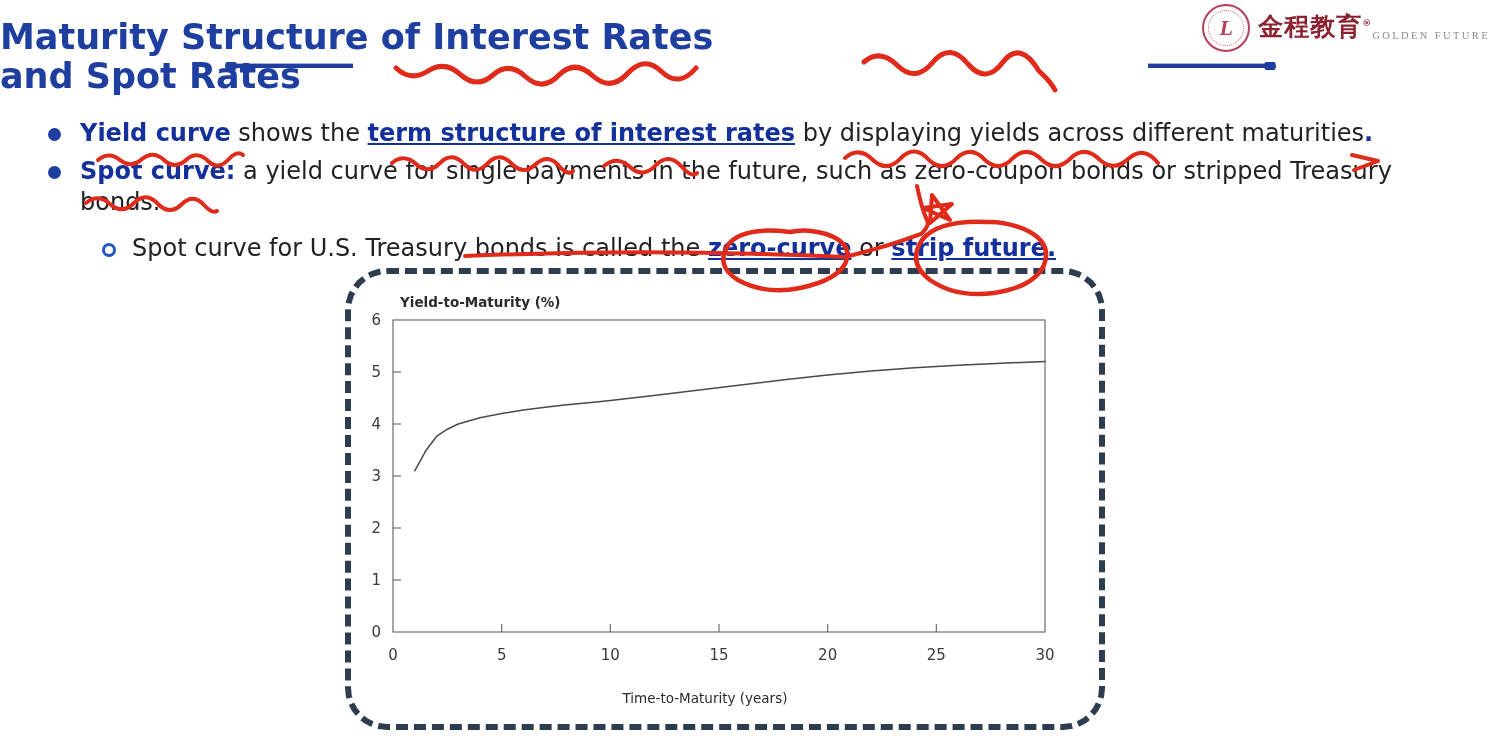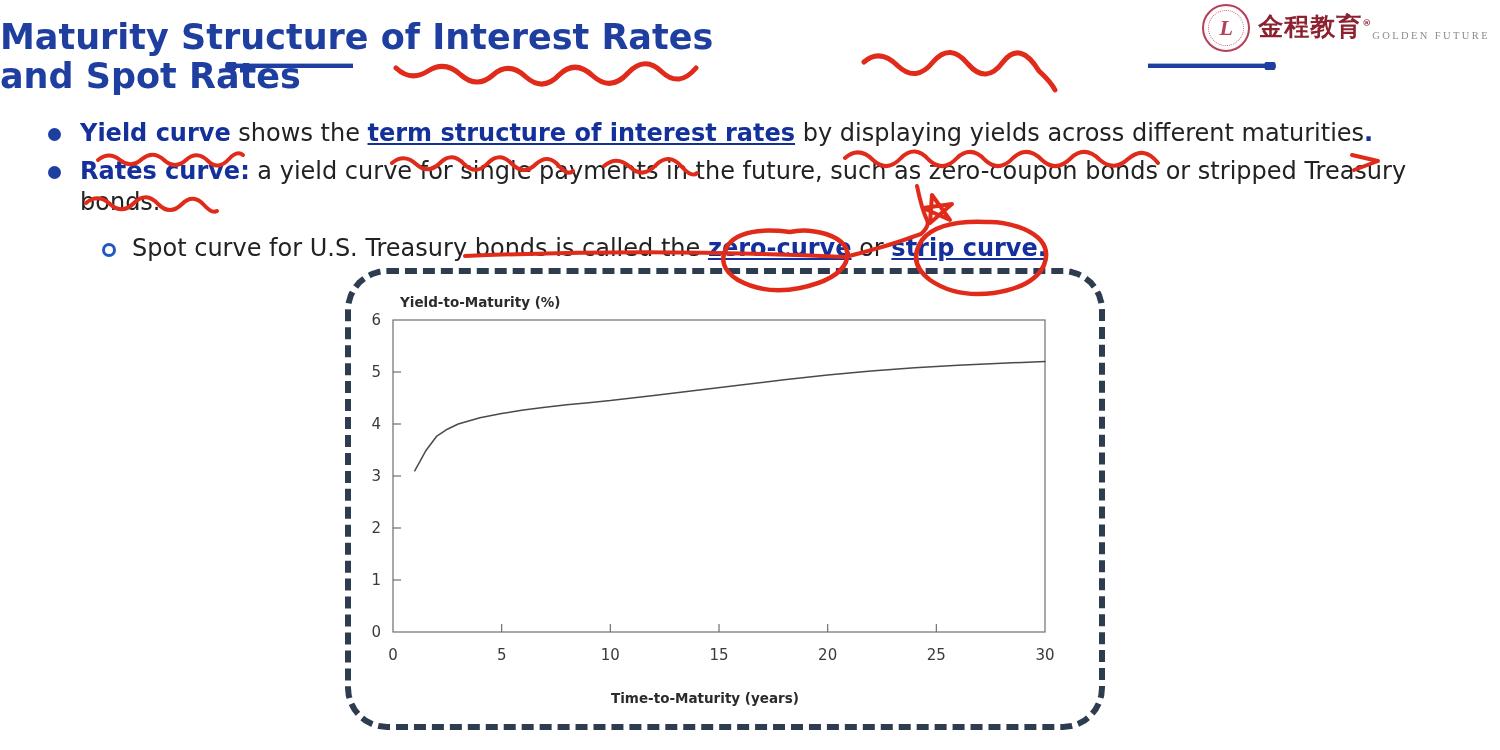--- a/index.html
+++ b/index.html
@@ -38,21 +38,21 @@
   .sub{margin-left:54px;margin-top:14px;}
   .k{color:#14309a;font-weight:bold;}
   .ku{color:#14309a;font-weight:bold;text-decoration:underline;text-underline-offset:2px;}
   
   .chart-box{position:absolute;left:345px;top:268px;width:760px;height:462px;}
   .dashed{position:absolute;inset:0;border:6px dashed #2e3c50;border-radius:42px;}
   .chart-inner{position:absolute;left:10px;top:26px;width:700px;height:410px;}
   .y-title{position:absolute;left:45px;top:0px;font-size:13.5px;font-weight:bold;color:#2b2b2b;
     font-family:"DejaVu Sans",sans-serif;}
   .x-title{position:absolute;left:0;right:0;bottom:-2px;text-align:center;font-size:13.5px;
-    font-weight:bold;color:#2b2b2b;font-family:"DejaVu Sans",sans-serif;}
+    font-weight:normal;color:#2b2b2b;font-family:"DejaVu Sans",sans-serif;}
   svg.plot{position:absolute;left:0;top:18px;}
   .tick-lbl{font-size:15px;fill:#3a3a3a;font-family:"DejaVu Sans",sans-serif;}
   
   .ann{position:absolute;left:0;top:0;width:1500px;height:750px;pointer-events:none;}
 </style>
 </head>
 <body>
 
 <div class="logo">
   <div class="logo-seal">
@@ -85,28 +85,28 @@
   <div class="b-row">
     <div class="dot"></div>
     <div class="b-text">
       <span class="k">Yield curve</span><span> shows the </span><span class="ku">term structure of interest rates</span><span> by displaying yields across different maturities</span><span class="k">.</span>
     </div>
   </div>
 
   <div class="b-row">
     <div class="dot"></div>
     <div class="b-text">
-      <span class="k">Rates curve:</span><span>  a yield curve for single payments in the future, such as zero-coupon bonds or stripped Treasury bonds.</span>
+      <span class="k">Spot curve:</span><span>  a yield curve for single payments in the future, such as zero-coupon bonds or stripped Treasury bonds.</span>
     </div>
   </div>
 
   <div class="b-row sub">
     <div class="ring"></div>
     <div class="b-text">
-      <span>Spot curve for U.S. Treasury bonds is called the </span><span class="ku">zero-curve</span><span> or </span><span class="ku">strip curve.</span>
+      <span>Spot curve for U.S. Treasury bonds is called the </span><span class="ku">zero-curve</span><span> or </span><span class="ku">strip future.</span>
     </div>
   </div>
 
 </div>
 
 <div class="chart-box">
   <div class="dashed"></div>
   <div class="chart-inner">
     <div class="y-title">Yield-to-Maturity (%)</div>
     <svg class="plot" id="plot-svg" width="700" height="370" viewBox="0 0 700 370">

